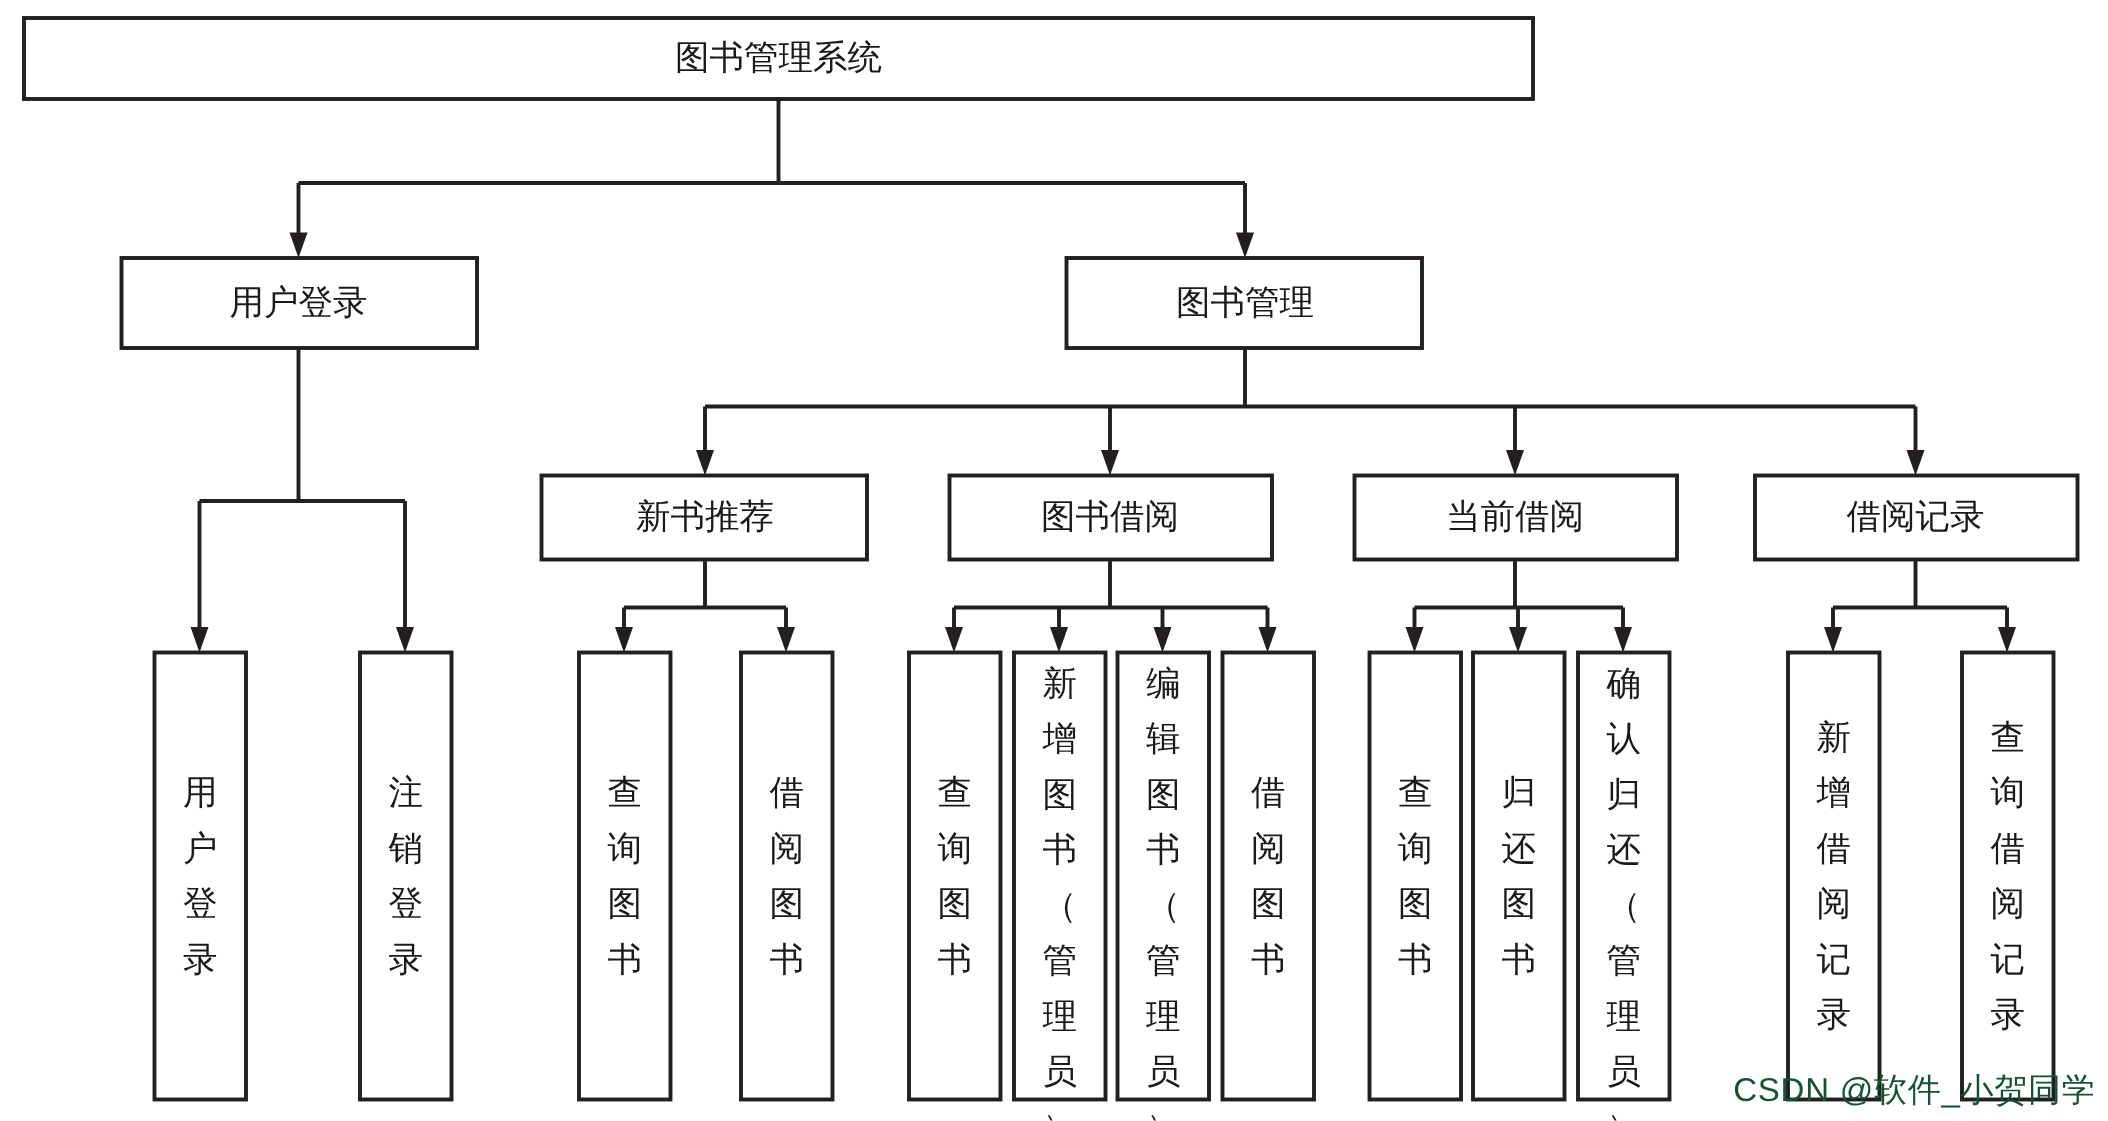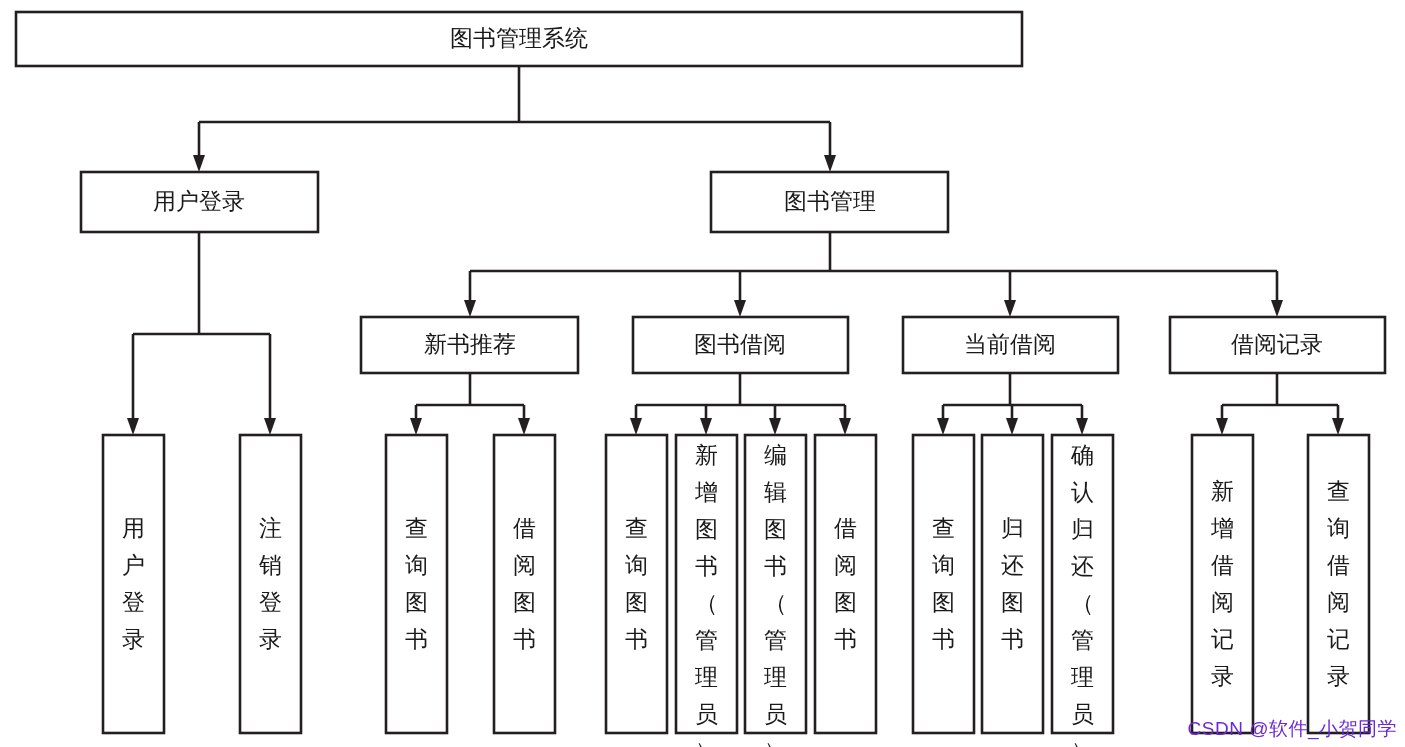--- a/index.html
+++ b/index.html
@@ -52,22 +52,22 @@
     font-family: "Liberation Sans", "DejaVu Sans", sans-serif;
     font-size: 23px;
     fill: #1a1a1a;
     text-anchor: middle;
   }
   .watermark {
     position: absolute;
     right: 8px;
     bottom: 5px;
     font-family: "Liberation Sans", "DejaVu Sans", sans-serif;
-    font-size: 19px;
-    color: #6d28d9;
+    font-size: 22px;
+    color: #14532d;
     letter-spacing: 0.5px;
     white-space: nowrap;
     pointer-events: none;
   }
 </style>
 </head>
 <body>
 
 <div id="diagram-root">
 

